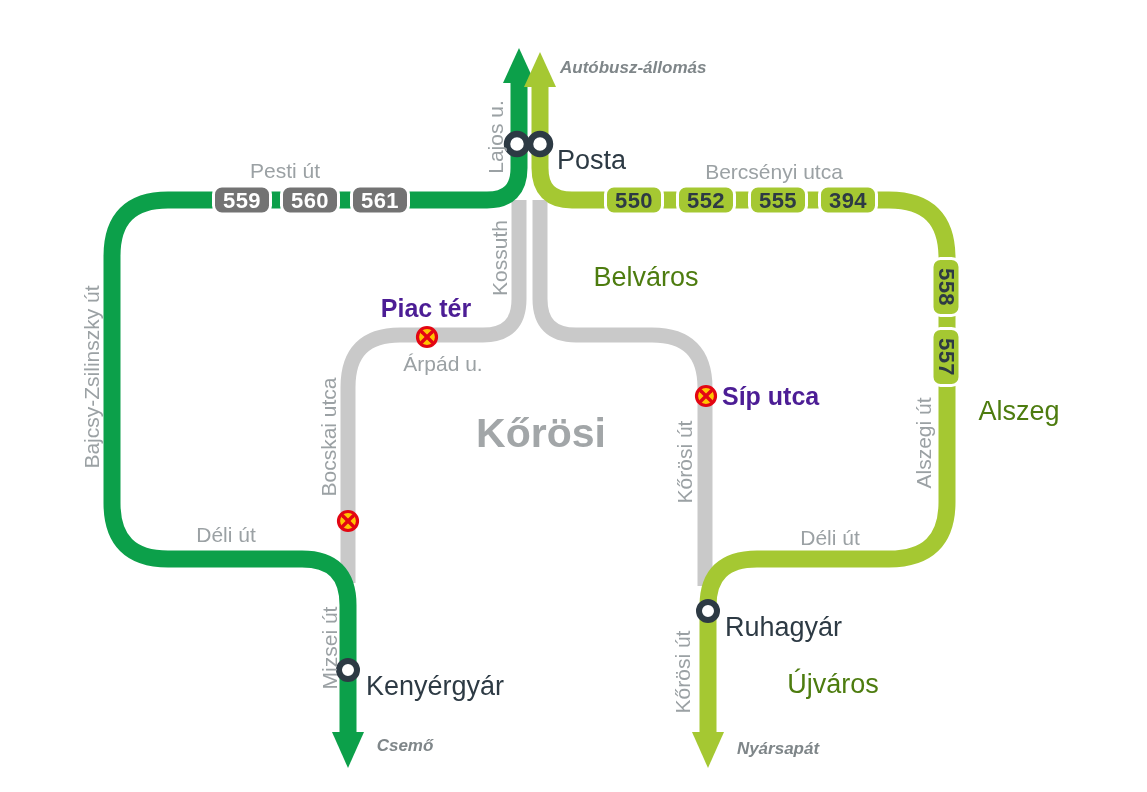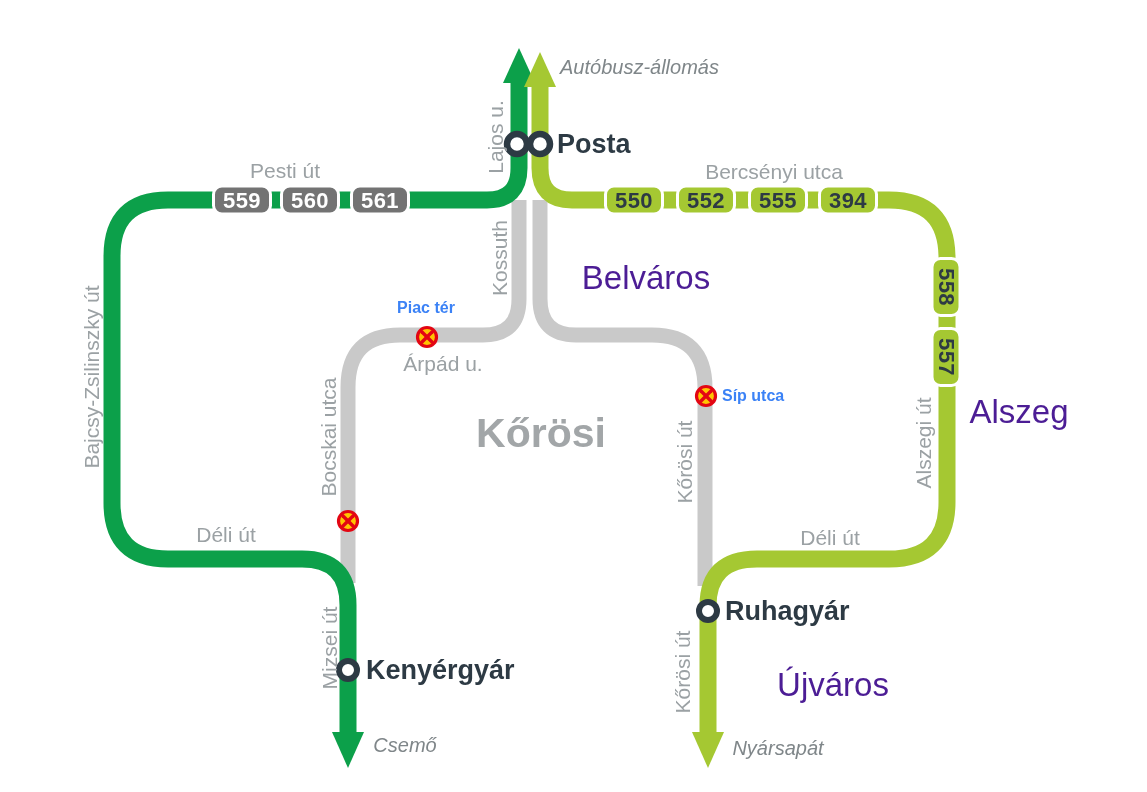--- a/index.html
+++ b/index.html
@@ -11,25 +11,25 @@
   .rails path { fill:none; }
   .gray  { stroke:#c9c9c9; stroke-width:15; }
   .dg    { stroke:#0ca04a; stroke-width:17; }
   .lg    { stroke:#a5c832; stroke-width:17; }
 
   .lbl { position:absolute; white-space:nowrap; transform:translate(-50%,-50%); line-height:1; }
   .lbl.anchor-left { transform:translate(0,-50%); }
   .rot { transform:translate(-50%,-50%) rotate(-90deg); }
 
   .street   { color:#9ba1a4; font-size:21px; }
-  .area     { color:#4c1d95; font-size:33px; }
+  .area     { color:#4d7c0f; font-size:27px; }
   .bigarea  { color:#a2a6a8; font-size:41px; font-weight:bold; }
-  .stop     { color:#2d3a44; font-size:27px; font-weight:bold; }
-  .closed   { color:#3b82f6; font-size:16px; font-weight:bold; }
-  .terminus { color:#7f8689; font-size:20px; font-style:italic; }
+  .stop     { color:#2d3a44; font-size:27px; font-weight:normal;margin-top:16px; }
+  .closed   { color:#4c1d95; font-size:25px; font-weight:bold; }
+  .terminus { color:#7f8689; font-size:17px; font-style:italic;font-weight:bold; }
 
   .badge {
     position:absolute; width:60px; height:31px; box-sizing:border-box;
     border:3px solid #ffffff; border-radius:10px;
     display:flex; align-items:center; justify-content:center;
     font-weight:bold; font-size:22px; letter-spacing:0.5px;
     transform:translate(-50%,-50%);
   }
   .badge.dark  { background:#737373; color:#ffffff; }
   .badge.light { background:#a5c832; color:#2d3a44; }

